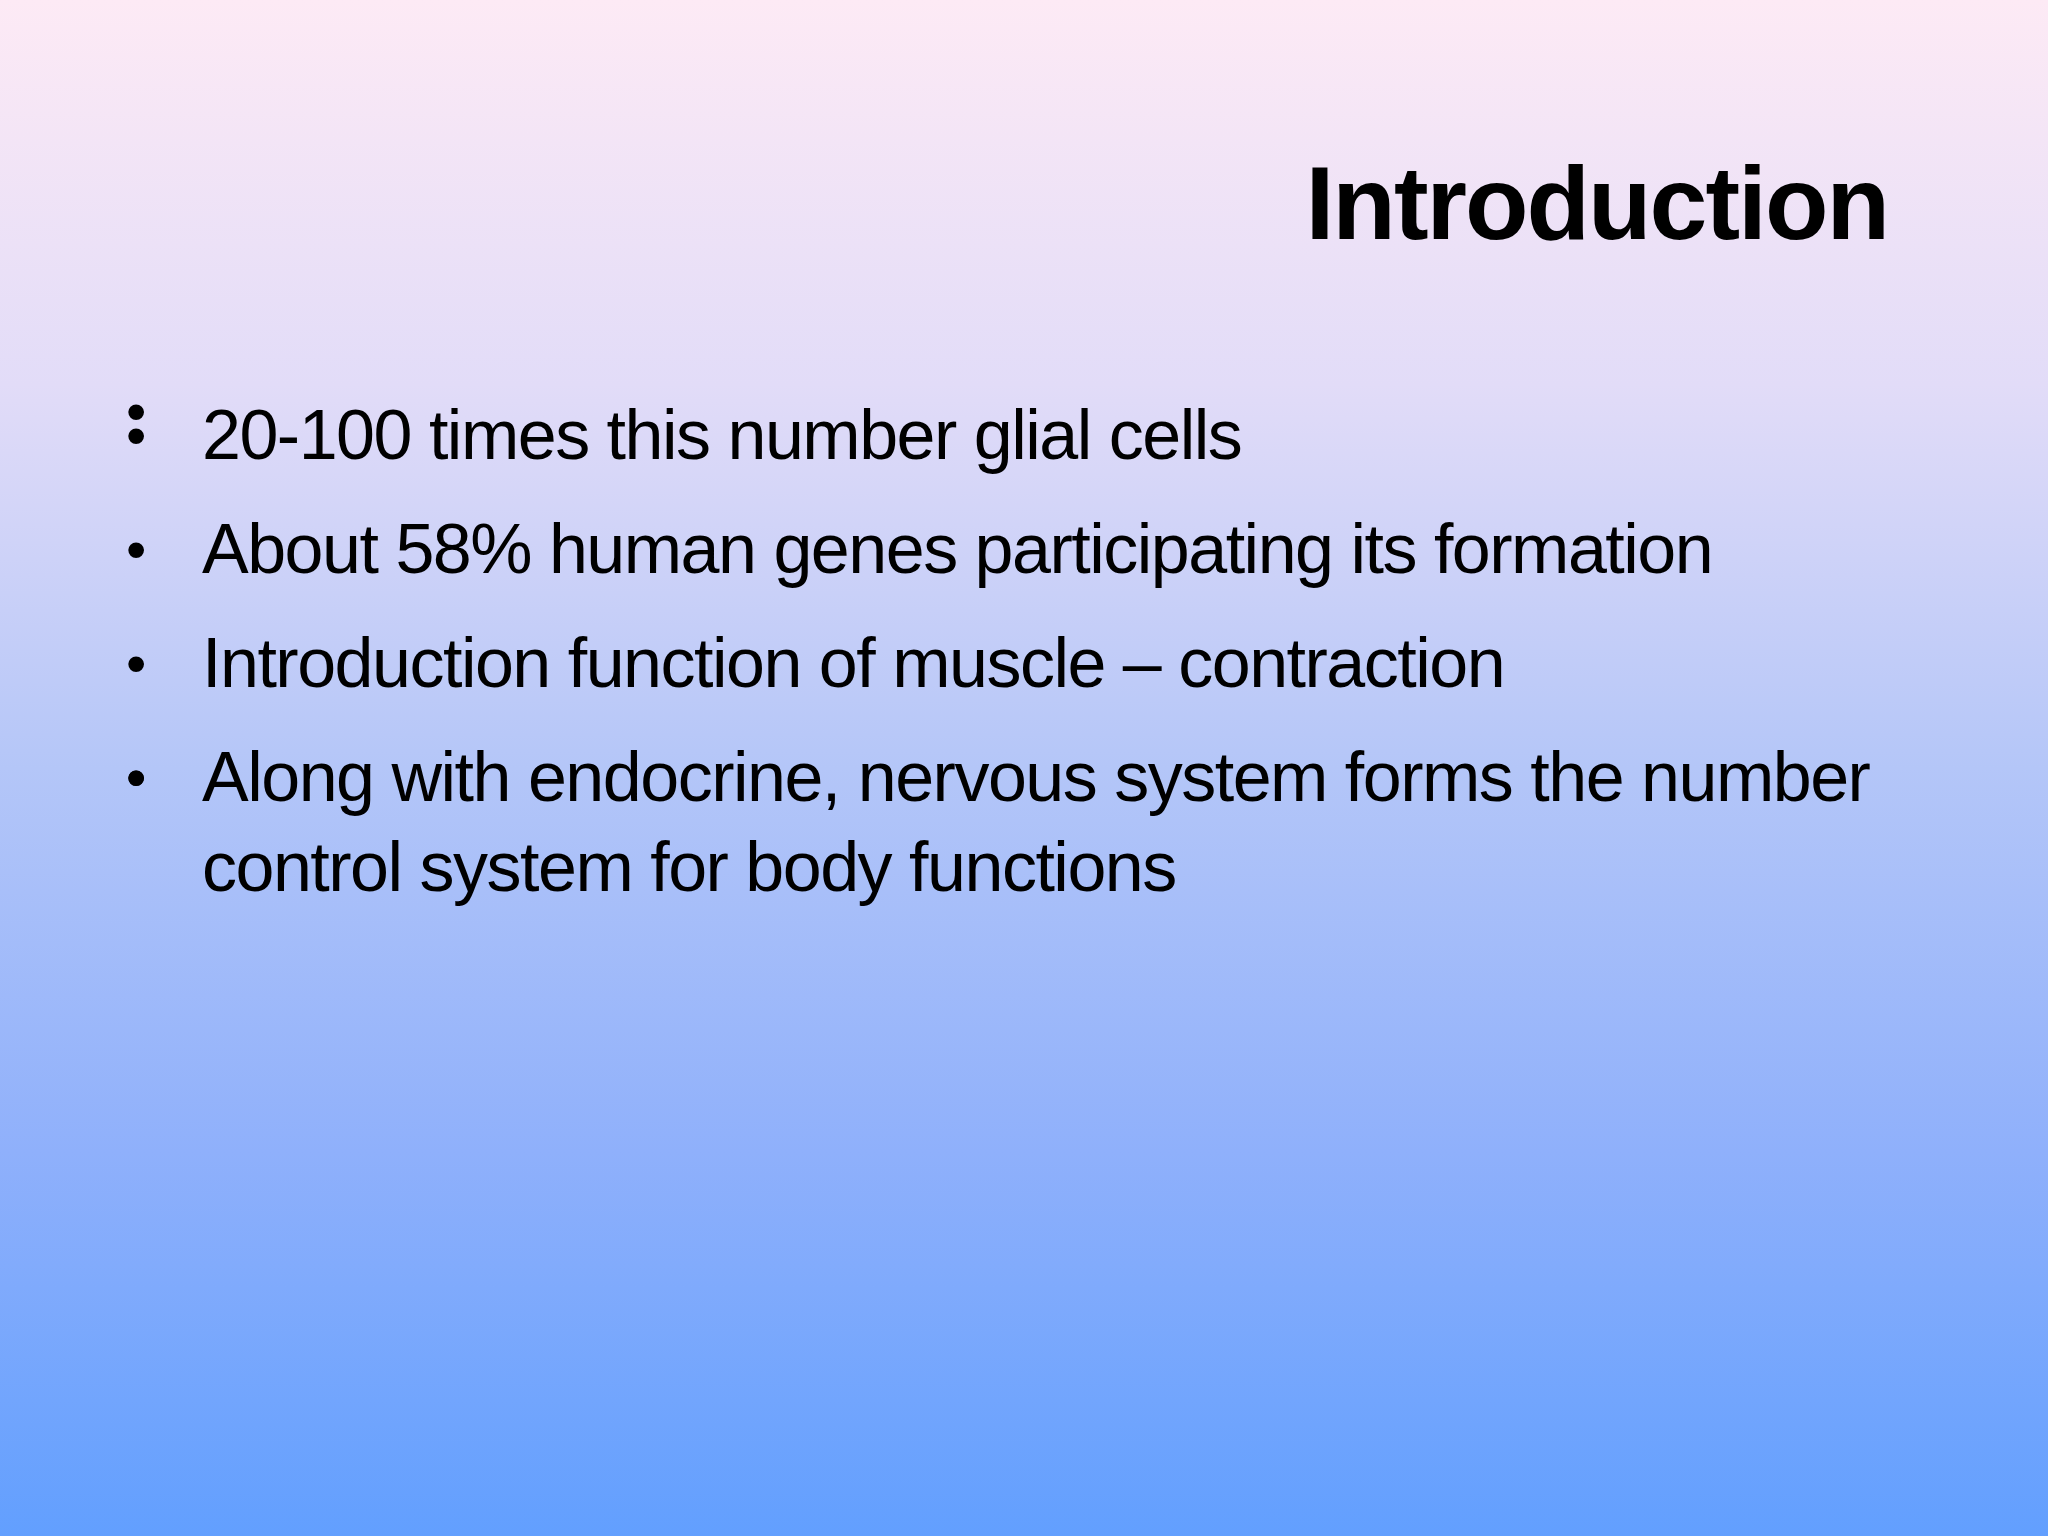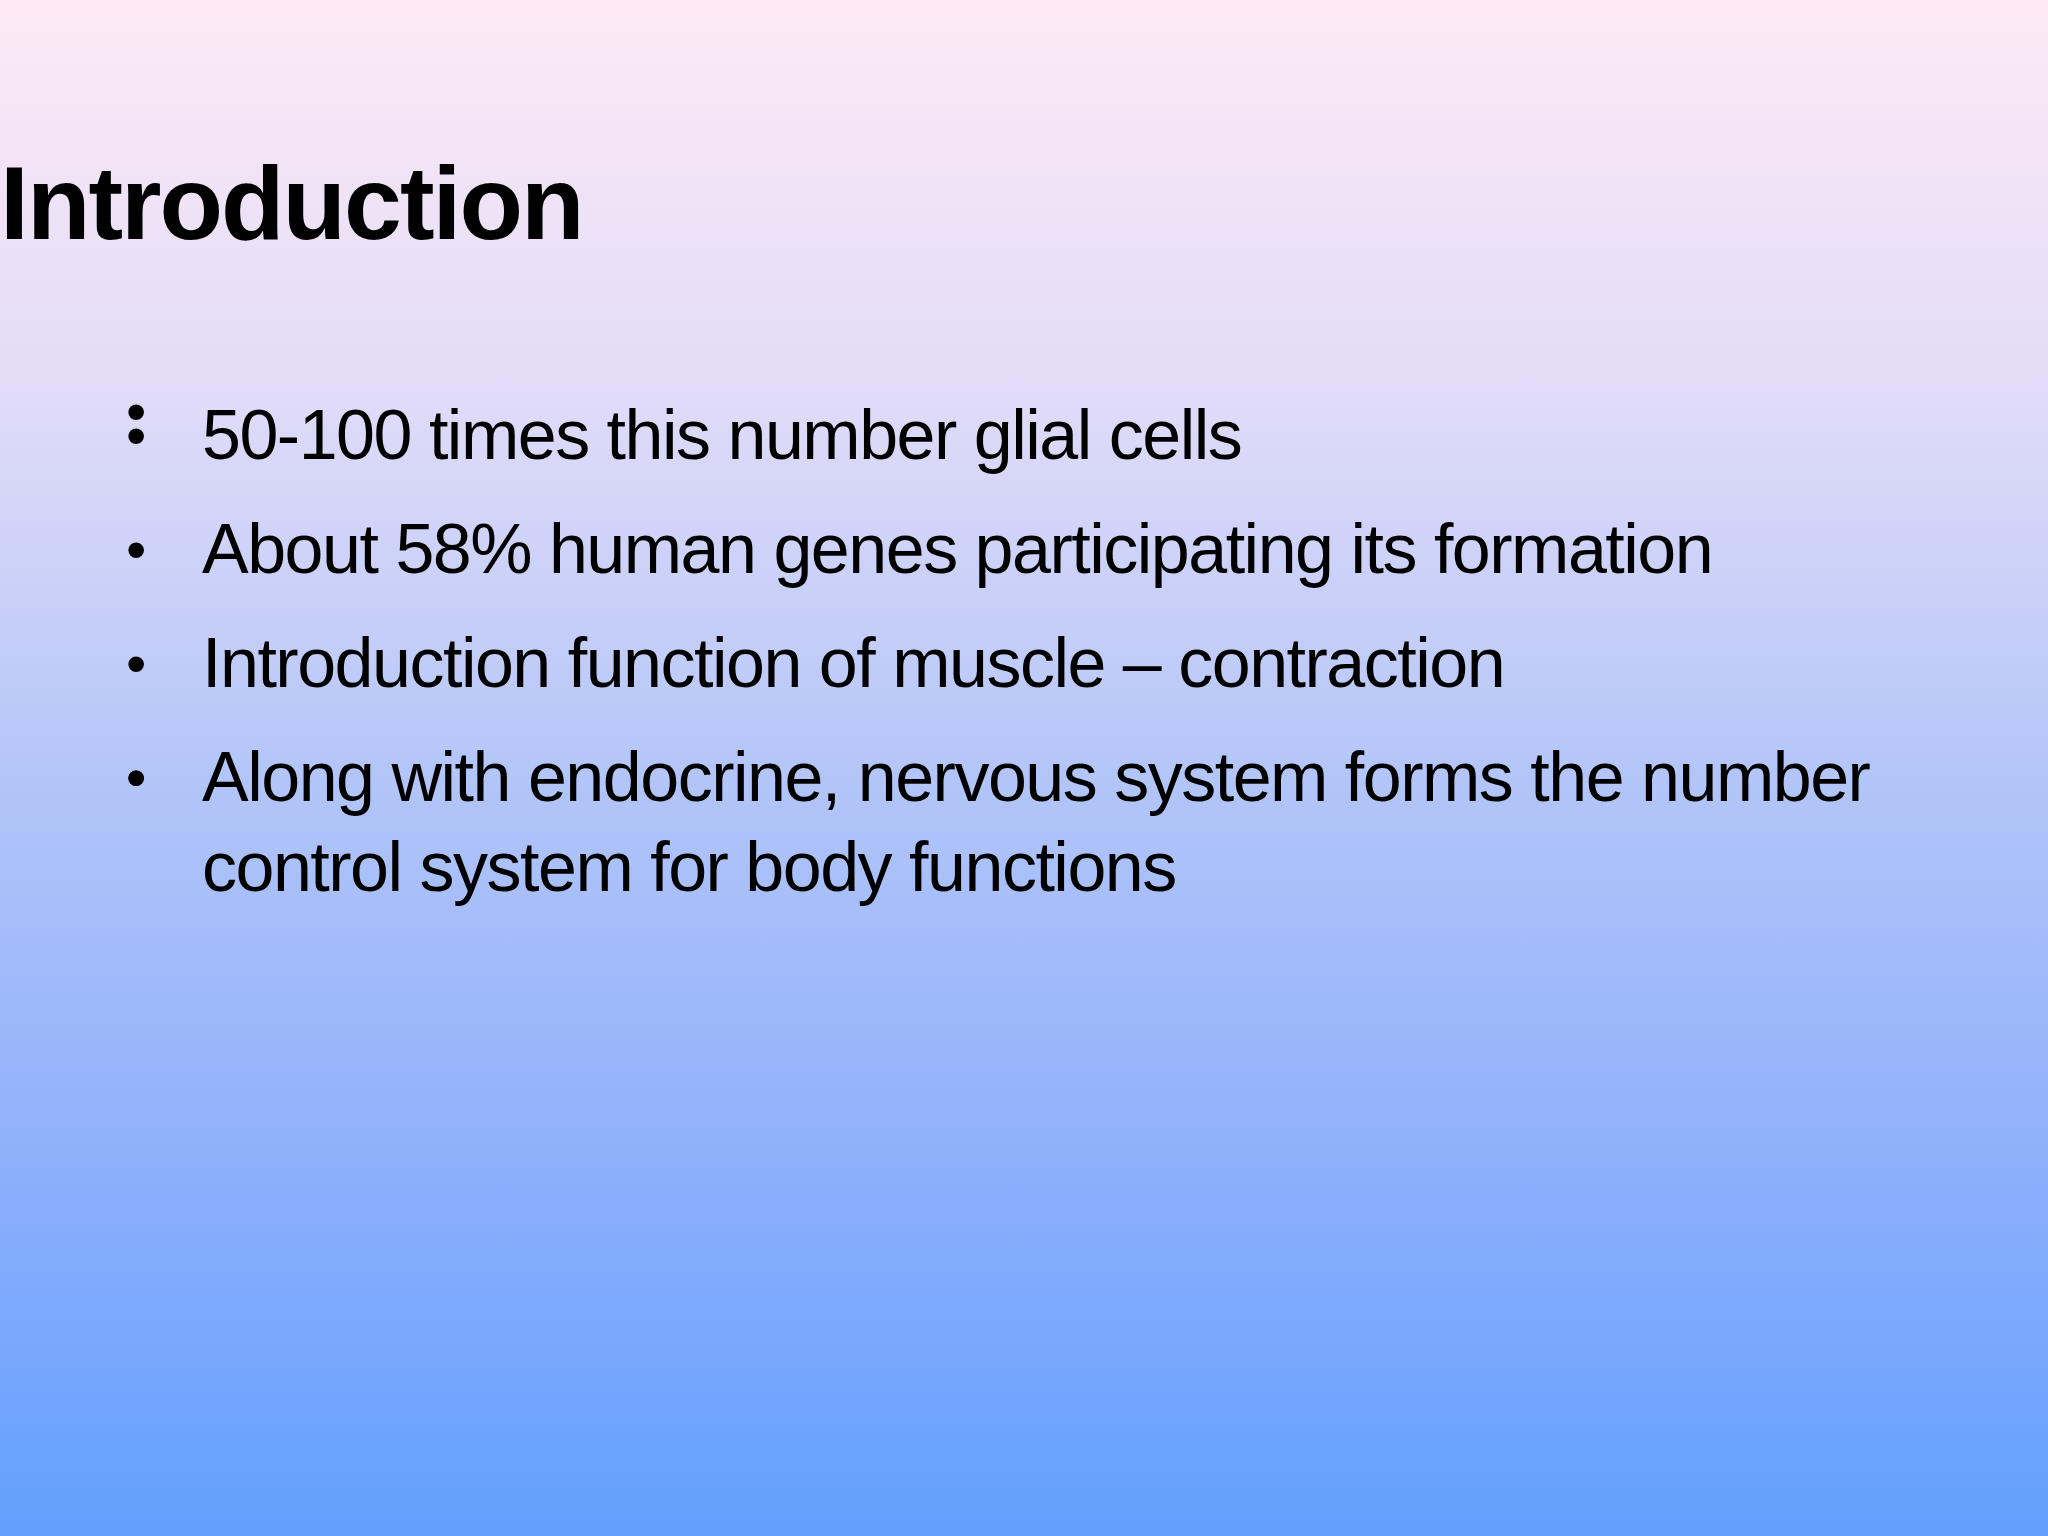--- a/index.html
+++ b/index.html
@@ -5,21 +5,21 @@
   html, body { margin: 0; padding: 0; }
   body {
     width: 2048px; height: 1536px; overflow: hidden;
     background: linear-gradient(to bottom, #fdeaf5 0%, #e2dcf8 25%, #b4c6f8 50%, #8fb0fb 75%, #629ffe 100%);
     font-family: "Liberation Sans", sans-serif;
     color: #000;
     position: relative;
   }
   .title {
     position: absolute; left: 0; top: 138px; width: 1888px;
-    text-align: left; font-weight: bold; font-size: 104px; line-height: 130px;
+    text-align: right; font-weight: bold; font-size: 104px; line-height: 130px;
     letter-spacing: -2px;
   }
   .bullets {
     position: absolute; left: 120px; top: 366px; width: 1800px;
     margin: 0; padding: 0; list-style: none;
   }
   .bullet {
     position: relative; padding-left: 82px;
     font-size: 70px; line-height: 90px;
     margin-bottom: 24px; letter-spacing: -1.5px;
@@ -32,21 +32,21 @@
 <body>
 
 <div class="title">Introduction</div>
 
 <ul class="bullets">
   <li class="bullet">
     <span class="bullet-dot">•</span>
   </li>
   <li class="bullet">
     <span class="bullet-dot">•</span>
-    <span>50-100 times this number glial cells</span>
+    <span>20-100 times this number glial cells</span>
   </li>
   <li class="bullet" style="width:1560px">
     <span class="bullet-dot">•</span>
     <span>About 58% human genes participating its formation</span>
   </li>
   <li class="bullet">
     <span class="bullet-dot">•</span>
     <span>Introduction function of muscle – contraction</span>
   </li>
   <li class="bullet" style="width:1700px">

